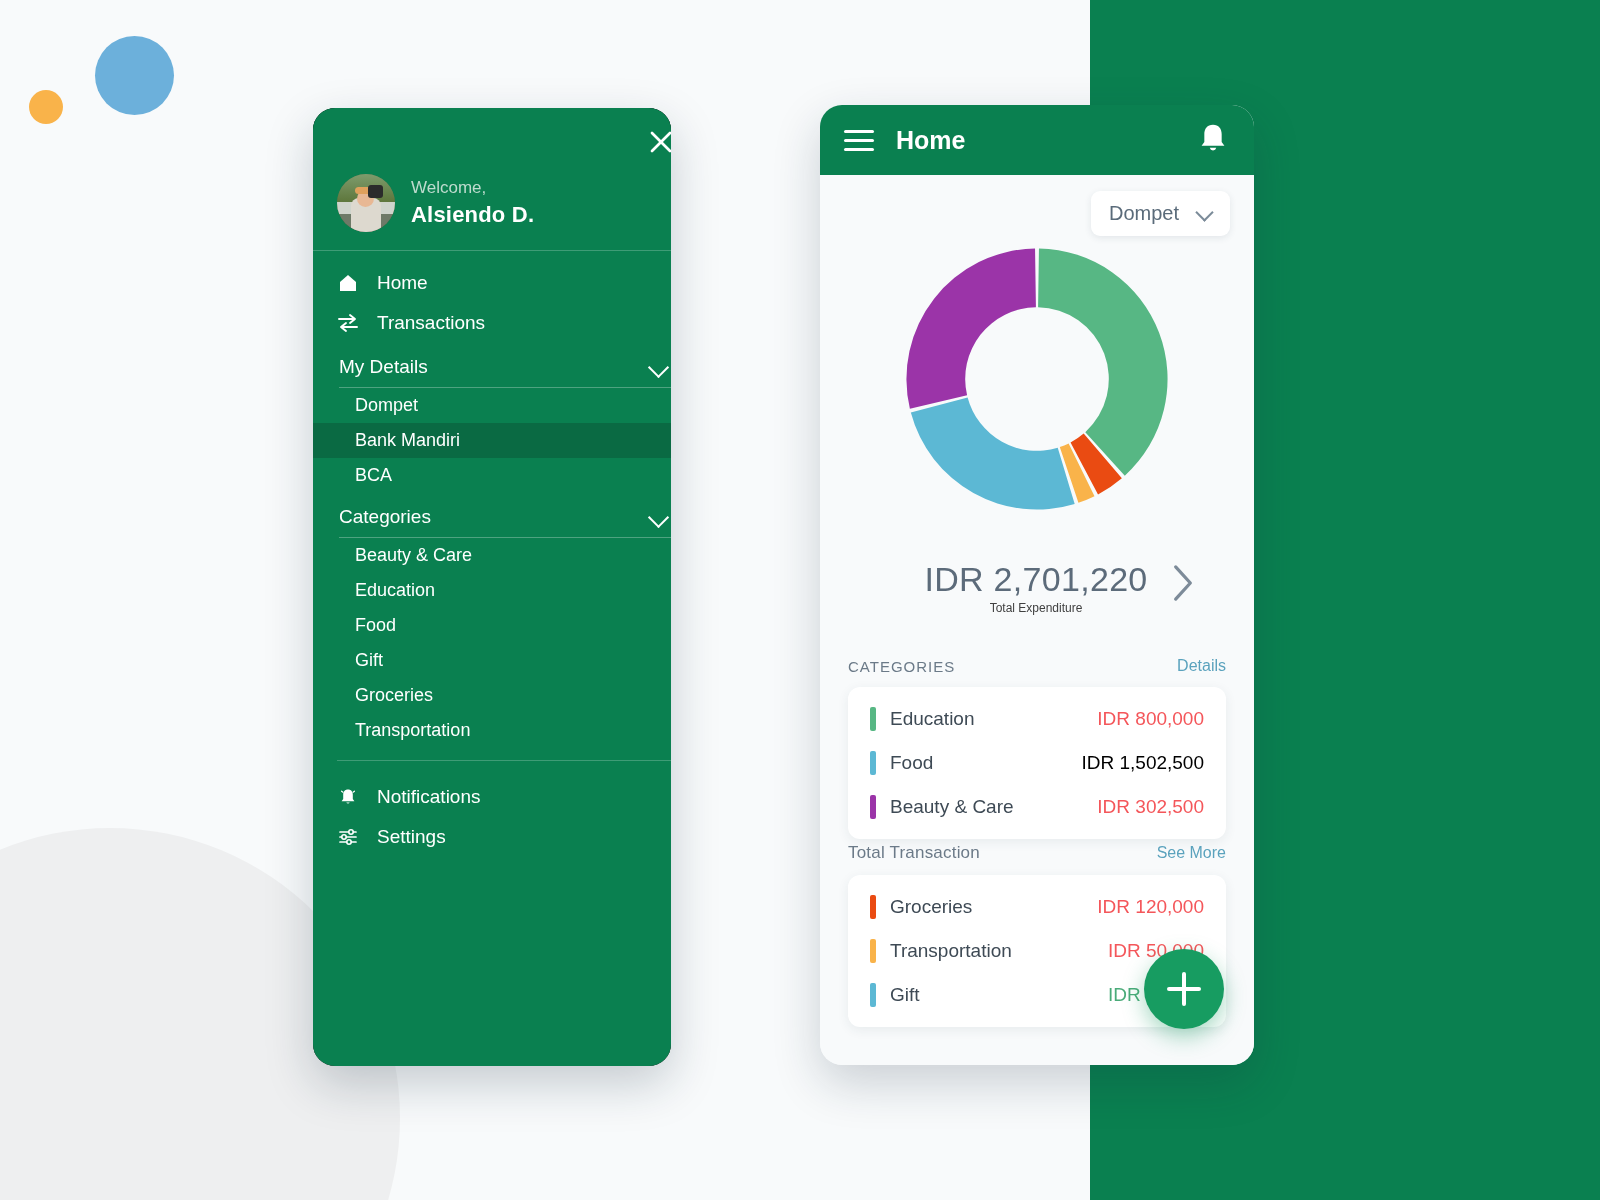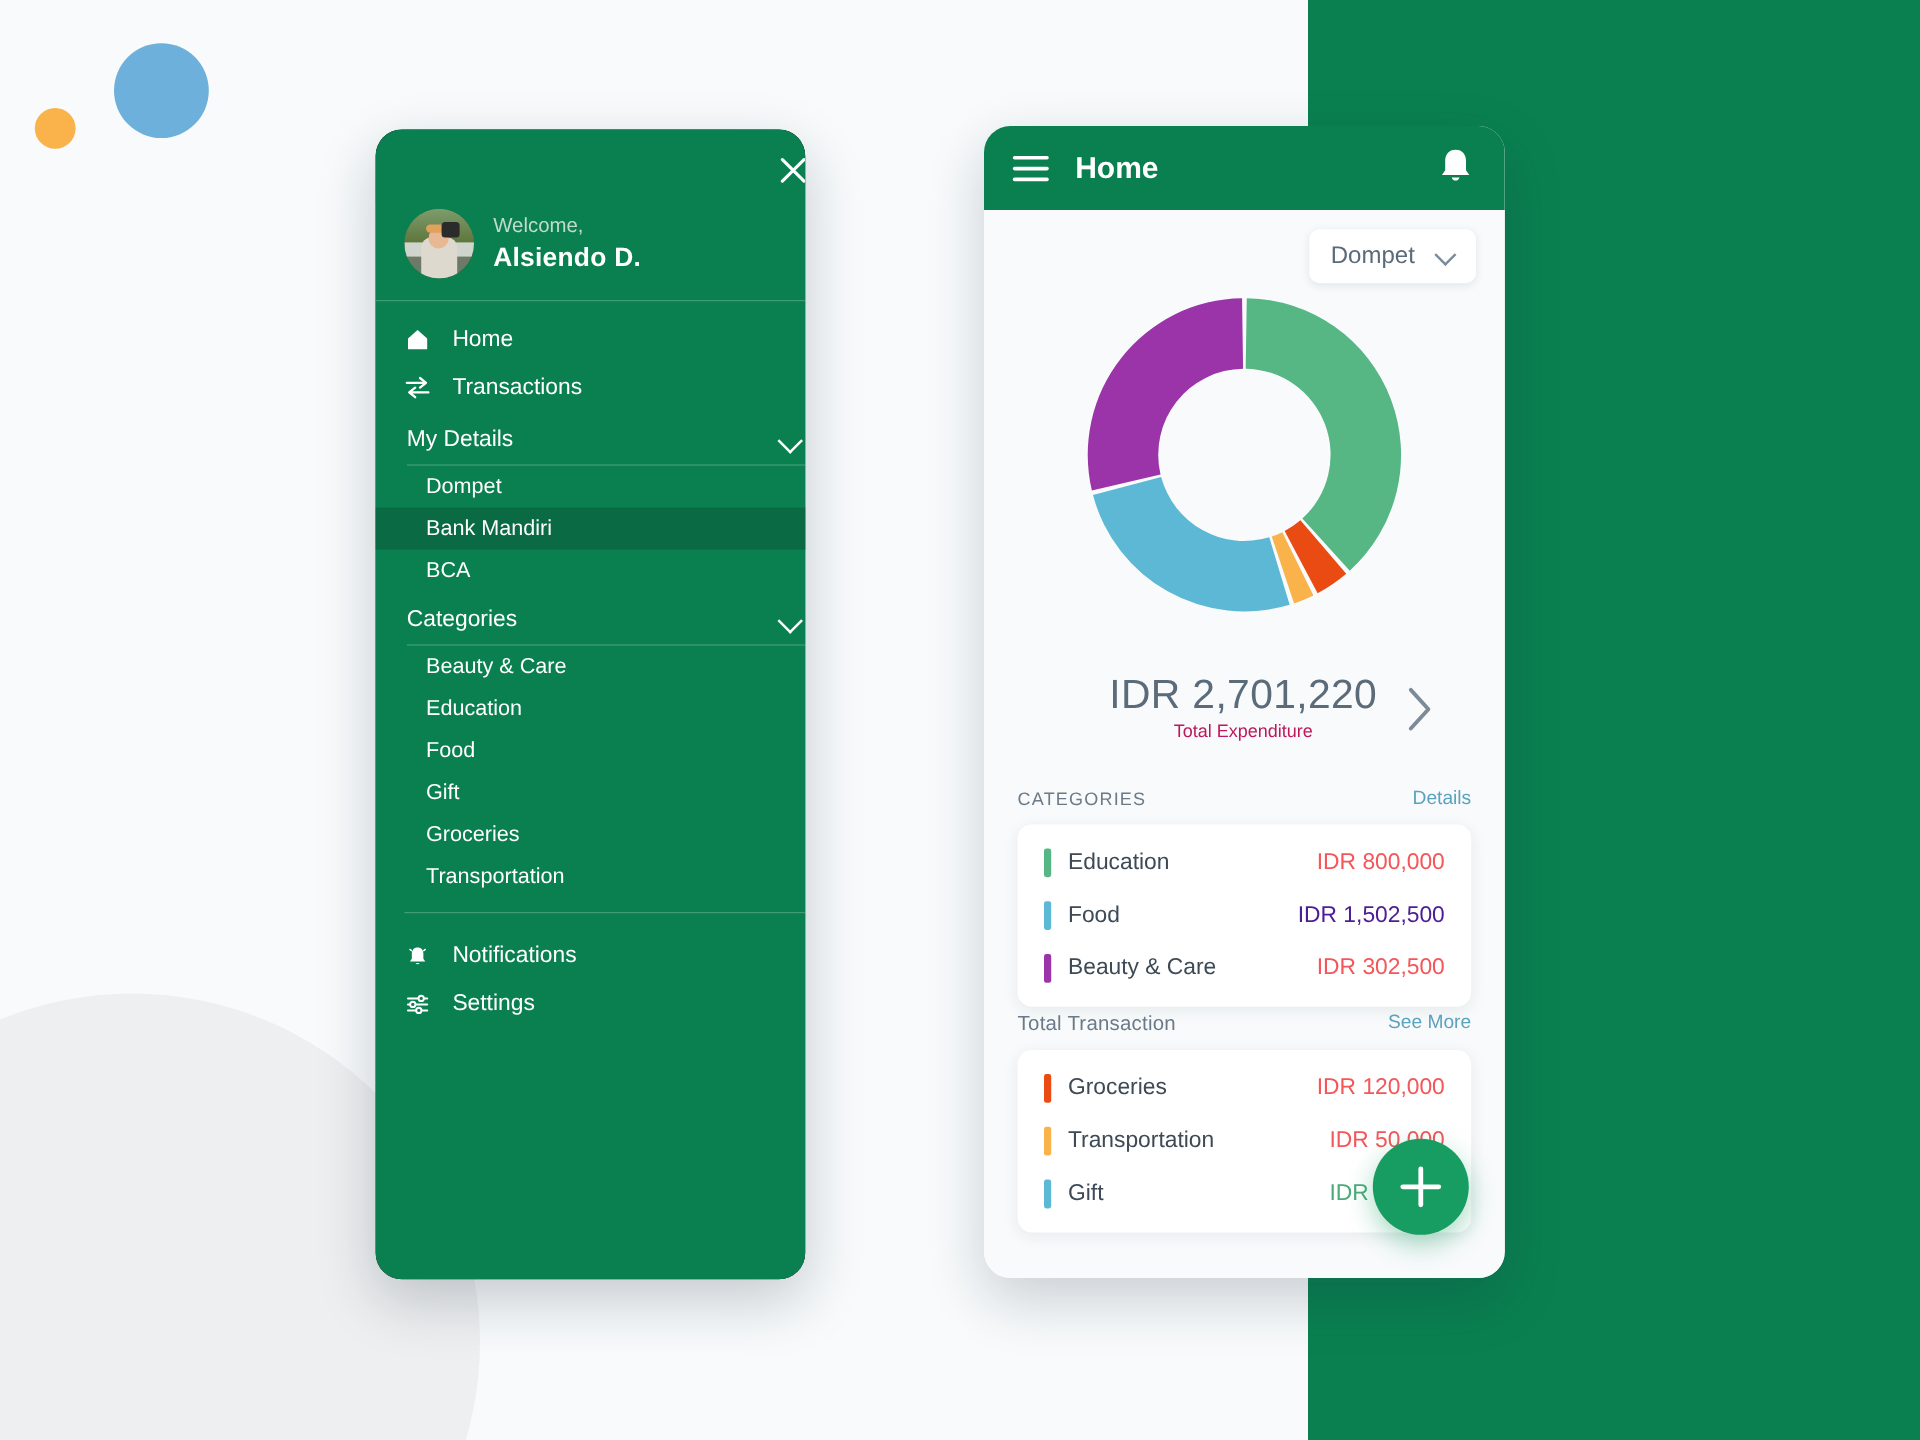--- a/index.html
+++ b/index.html
@@ -159,25 +159,25 @@
   .sel-chev { width: 15px; height: 15px; position: relative; }
   .sel-chev::before {
     content:""; position:absolute; left:1px; top:0; width:11px; height:11px;
     border-right:2px solid #7b8b99; border-bottom:2px solid #7b8b99;
     transform: rotate(45deg);
   }
 
   .donut-wrap { position:absolute; left:0; right:0; top: 68px; display:flex; justify-content:center; }
   .total-row {
     position:absolute; left:0; right:0; top: 385px;
-    display:flex; align-items:flex-end; justify-content:center; gap: 20px; padding-left: 48px;
+    display:flex; align-items:center; justify-content:center; gap: 20px; padding-left: 48px;
   }
   .total-block { text-align:center; }
   .total-amount { font-size: 34px; color:#5c6b7a; letter-spacing:.3px; }
-  .total-label { font-size: 15px; color:#be185d; margin-top: 2px; }
+  .total-label { font-size: 12px; color:#404040; margin-top: 2px; }
   .arrow-right { cursor:pointer; margin-top:-6px; }
 
   .section-head {
     display:flex; align-items:center; justify-content:space-between;
     padding: 0 28px; margin-bottom: 12px;
   }
   .sec-title { color:#6b7a88; font-size: 15px; letter-spacing:1.0px; }
   .sec-title.plain { letter-spacing: .2px; font-size: 17px; }
   .sec-link { color:#5aa2bd; font-size: 16px; cursor:pointer; }
 
@@ -395,21 +395,21 @@
         </div>
         <div class="card">
           <div class="row-item">
             <span class="swatch" style="background:#57b784"></span>
             <span class="row-label">Education</span>
             <span class="row-amount" style="color:#f4565a">IDR 800,000</span>
           </div>
           <div class="row-item">
             <span class="swatch" style="background:#5cb8d4"></span>
             <span class="row-label">Food</span>
-            <span class="row-amount" style="color:#4c1d95">IDR 1,502,500</span>
+            <span class="row-amount" style="color:#000000">IDR 1,502,500</span>
           </div>
           <div class="row-item">
             <span class="swatch" style="background:#9b34a8"></span>
             <span class="row-label">Beauty &amp; Care</span>
             <span class="row-amount" style="color:#f4565a">IDR 302,500</span>
           </div>
         </div>
       </div>
 
       <div class="block-last">

